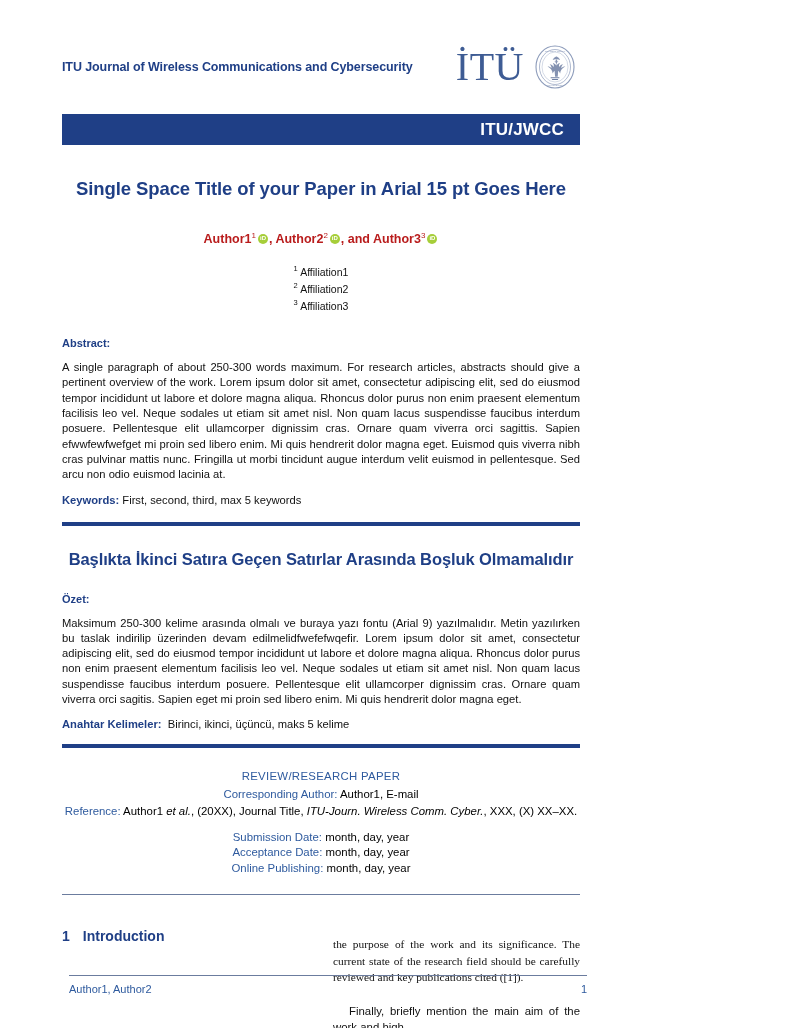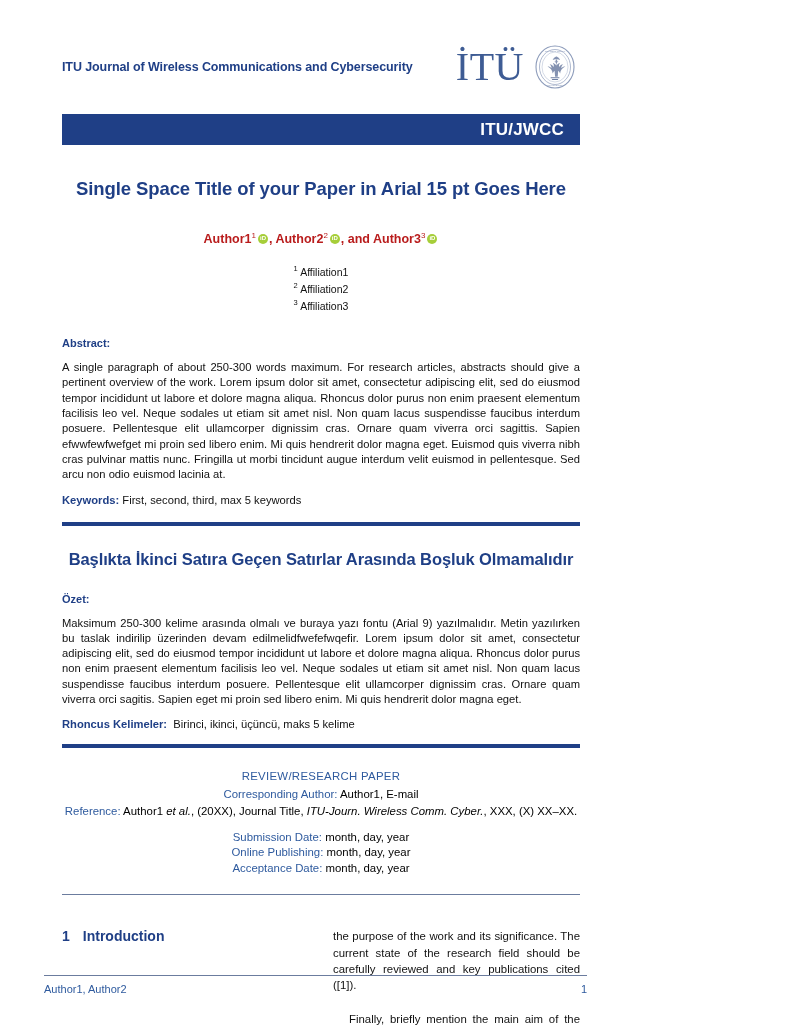--- a/index.html
+++ b/index.html
@@ -215,27 +215,27 @@
     display: flex;
     gap: 13px;
   }
   .col-para {
     margin-top: 18px;
     font-size: 11.4px;
     line-height: 16.2px;
     text-align: justify;
     color: #111111;
   }
-  .col-para.first-right { margin-top: 0; }
+  .col-para.first-right { margin-top: 8px; font-family: Liberation Serif, serif; }
   .col-para.indent { margin-top: 18px; text-indent: 16px; }
 
   
   .footer {
     position: absolute;
-    left: 44px;
+    left: 69px;
     right: 55px;
     bottom: 33px;
   }
   .footer-rule {
     height: 1px;
     background: #6B7C9E;
   }
   .footer-row {
     margin-top: 7px;
     display: flex;
@@ -296,21 +296,21 @@
     <span>First, second, third, max 5 keywords</span>
   </div>
 
   <div class="rule-thick"></div>
 
   <div class="tr-title">Başlıkta İkinci Satıra Geçen Satırlar Arasında Boşluk Olmamalıdır</div>
 
   <div class="section-label">Özet:</div>
   <div class="abstract-body">Maksimum 250-300 kelime arasında olmalı ve buraya yazı fontu (Arial 9) yazılmalıdır. Metin yazılırken bu taslak indirilip üzerinden devam edilmelidfwefefwqefir. Lorem ipsum dolor sit amet, consectetur adipiscing elit, sed do eiusmod tempor incididunt ut labore et dolore magna aliqua. Rhoncus dolor purus non enim praesent elementum facilisis leo vel. Neque sodales ut etiam sit amet nisl. Non quam lacus suspendisse faucibus interdum posuere. Pellentesque elit ullamcorper dignissim cras. Ornare quam viverra orci sagitis. Sapien eget mi proin sed libero enim. Mi quis hendrerit dolor magna eget.</div>
   <div class="keywords">
-    <span class="kw-label">Rhoncus Kelimeler:</span>
+    <span class="kw-label">Anahtar Kelimeler:</span>
     &nbsp;<span>Birinci, ikinci, üçüncü, maks 5 kelime</span>
   </div>
 
   <div class="rule-thick tight"></div>
 
   <div class="meta-block">
     <div class="meta-type">REVIEW/RESEARCH PAPER</div>
     <div>
       <span class="meta-blue">Corresponding Author:</span>
       <span>Author1, E-mail</span>
@@ -319,25 +319,25 @@
       <span class="meta-blue">Reference:</span>
       <span>Author1</span>
       <span class="meta-italic">et al.</span><span>, (20XX), Journal Title, </span><span class="meta-italic">ITU-Journ. Wireless Comm. Cyber.</span><span>, XXX, (X) XX–XX.</span>
     </div>
     <div class="meta-dates">
       <div>
         <span class="meta-blue">Submission Date:</span>
         <span>month, day, year</span>
       </div>
       <div>
+        <span class="meta-blue">Acceptance Date:</span>
+        <span>month, day, year</span>
+      </div>
+      <div>
         <span class="meta-blue">Online Publishing:</span>
-        <span>month, day, year</span>
-      </div>
-      <div>
-        <span class="meta-blue">Acceptance Date:</span>
         <span>month, day, year</span>
       </div>
     </div>
   </div>
 
   <div class="rule-thin"></div>
 
   <div class="columns">
     <div class="col">
       <div class="sec-head">

